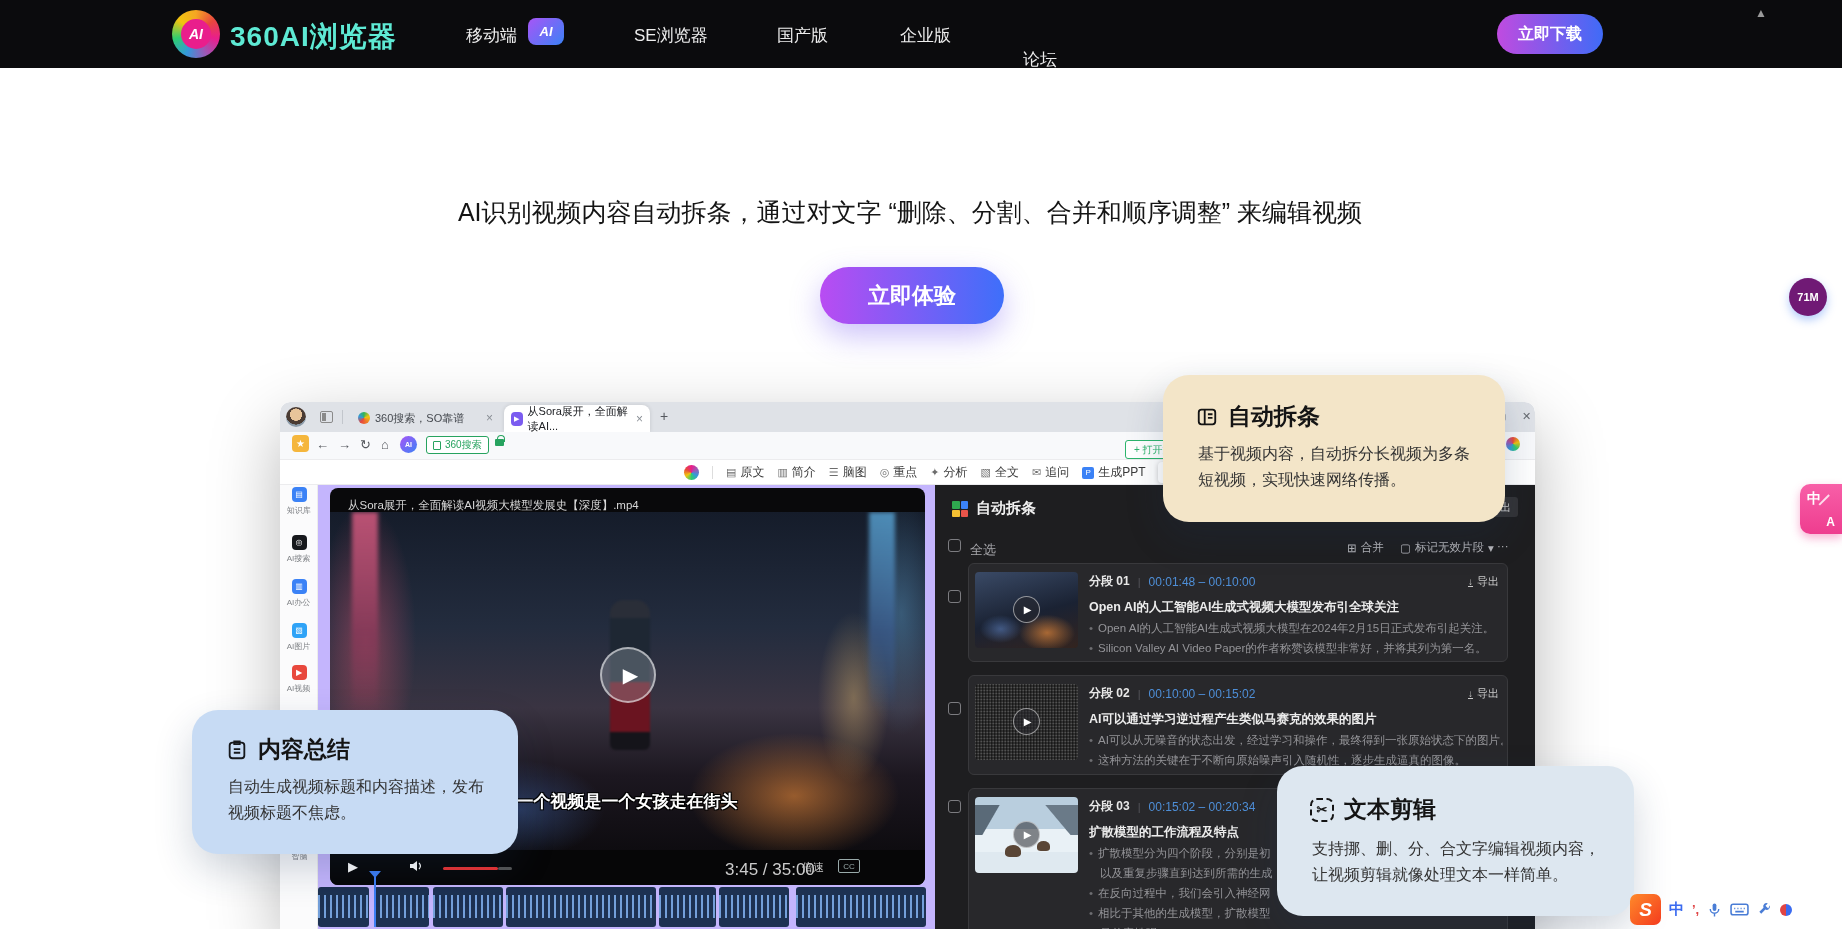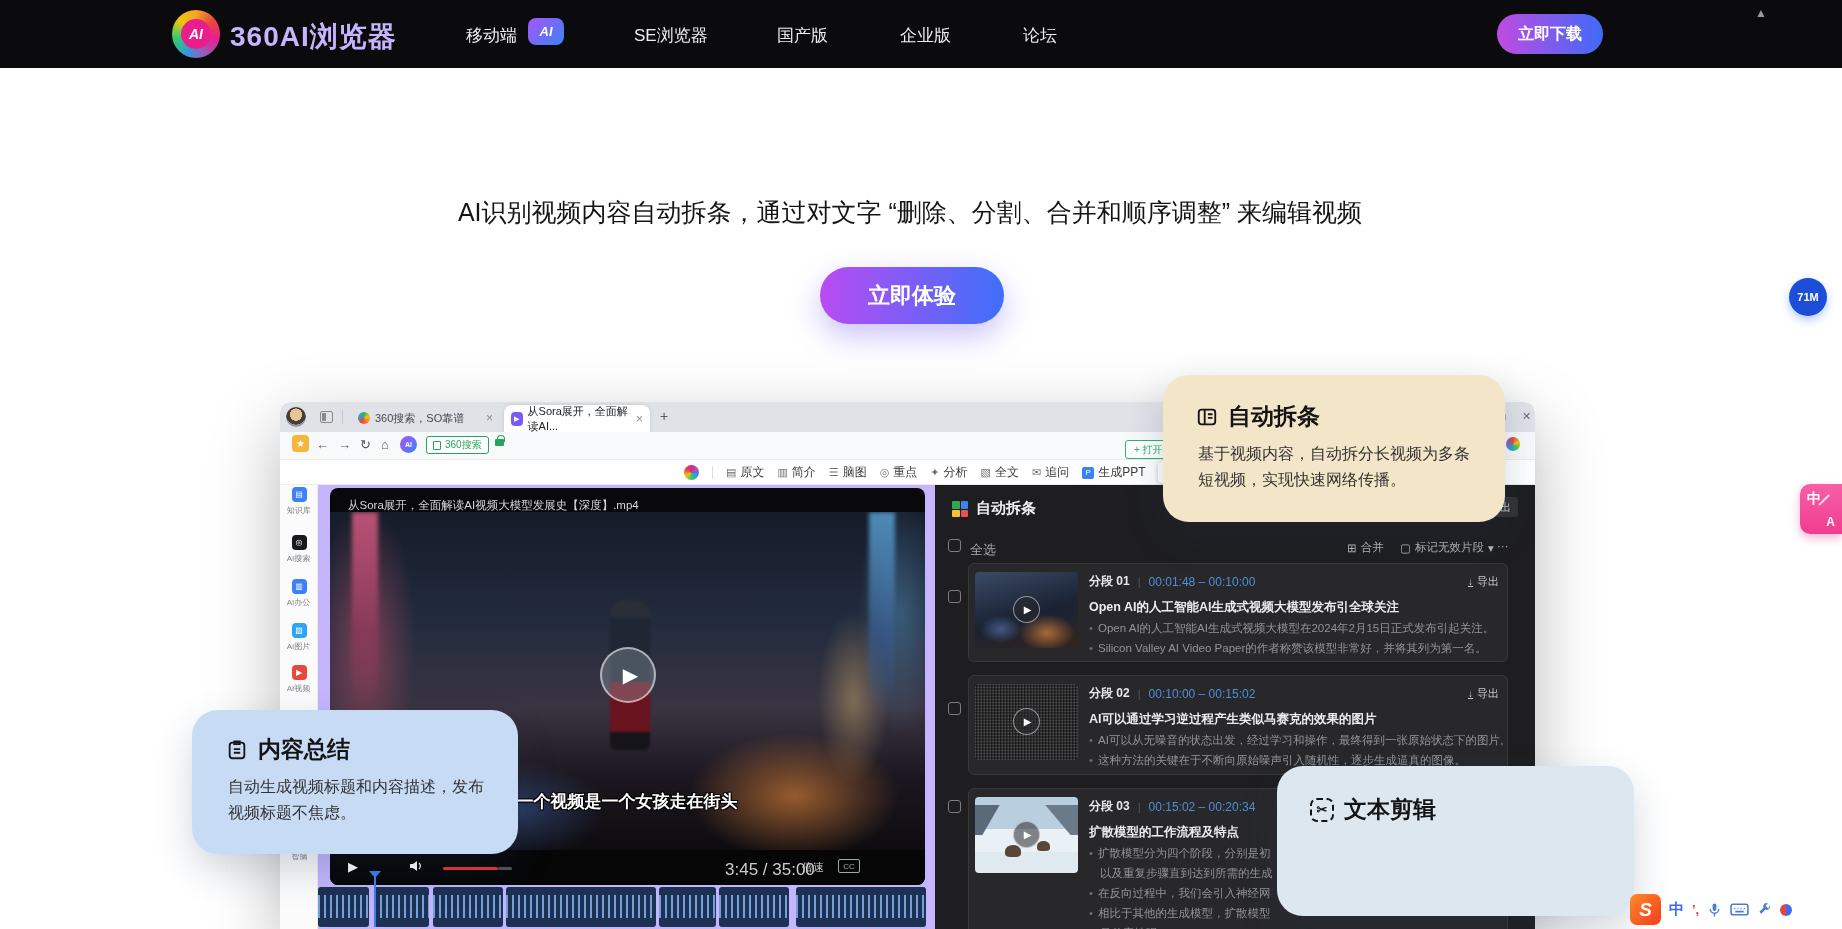--- a/index.html
+++ b/index.html
@@ -9,21 +9,21 @@
   .abs { position:absolute; }
   .flex { display:flex; align-items:center; }
 
   
   #navbar { left:0; top:0; width:1842px; height:68px; background:#0b0b0d; z-index:3; }
   #logo-circle { left:172px; top:10px; width:48px; height:48px; border-radius:50%;
     background:conic-gradient(#f5a623,#e8483d,#e91e8c,#9b59b6,#3498db,#2ecc71,#f1c40f,#f5a623); }
   #logo-circle .inner { position:absolute; left:9px; top:9px; width:30px; height:30px; border-radius:50%;
     background:#e91e8c; color:#fff; font-size:14px; font-weight:bold; font-style:italic;
     display:flex; align-items:center; justify-content:center; }
-  #logo-text { left:230px; top:18px; color:#c4b5fd; font-size:28px; font-weight:900; letter-spacing:1px; }
+  #logo-text { left:230px; top:18px; color:#5eead4; font-size:28px; font-weight:900; letter-spacing:1px; }
   .nav-item { top:24px; color:#ededed; font-size:17px; cursor:pointer; }
   #nav-ai-badge { left:528px; top:18px; width:36px; height:27px; border-radius:8px;
     background:linear-gradient(135deg,#a855f7,#3b82f6); color:#fff; font-weight:bold; font-style:italic;
     font-size:13px; display:flex; align-items:center; justify-content:center; }
   #download-btn { left:1497px; top:14px; width:106px; height:40px; border-radius:20px; border:none;
     background:linear-gradient(90deg,#c04be0,#3f6bf7); color:#fff; font-size:16px; font-weight:bold; cursor:pointer; }
   #scroll-top { left:1755px; top:6px; color:#9a9a9a; font-size:12px; cursor:pointer; z-index:9; }
 
   
   #hero-title { left:0; top:98px; width:1820px; text-align:center; font-size:46px; font-weight:900; color:#0a0a0a; }
@@ -169,21 +169,21 @@
   #co-split { left:1163px; top:375px; width:342px; height:147px; background:#f3e5c8; }
   #co-sum   { left:192px;  top:710px; width:326px; height:144px; background:#c7dbf4; }
   #co-text  { left:1277px; top:766px; width:357px; height:150px; background:#dde7f0; }
   .co-head { position:absolute; display:flex; align-items:center; gap:10px; font-size:23px; font-weight:900; color:#141414; }
   .co-desc { position:absolute; font-size:16px; color:#333; line-height:26px; }
   .co-icon { width:22px; height:22px; }
   .scissor-box { width:24px; height:24px; border:2px dashed #141414; border-radius:7px;
     display:flex; align-items:center; justify-content:center; font-size:13px; color:#141414; }
 
   
-  #badge-71m { left:1789px; top:278px; width:38px; height:38px; border-radius:50%; background:#1d4ed8;
+  #badge-71m { left:1789px; top:278px; width:38px; height:38px; border-radius:50%; background:#701a75;
     color:#fff; font-size:11px; font-weight:bold; display:flex; align-items:center; justify-content:center;
     box-shadow:0 4px 10px rgba(62,125,246,.4); z-index:6; }
   #translate-widget { left:1800px; top:484px; width:42px; height:50px; border-radius:10px 0 0 10px;
     background:linear-gradient(180deg,#f85fa8,#ee3d8f); color:#fff; z-index:6; cursor:pointer;
     box-shadow:0 4px 10px rgba(238,61,143,.4); }
   #translate-widget .zh { position:absolute; left:7px; top:6px; font-size:14px; font-weight:bold; }
   #translate-widget .en { position:absolute; right:7px; bottom:5px; font-size:12px; font-weight:bold; }
   #translate-widget .slash { position:absolute; left:17px; top:15px; width:14px; height:1.5px; background:rgba(255,255,255,.8); transform:rotate(-45deg); }
   #sogou { left:1630px; top:890px; height:39px; z-index:6; display:flex; align-items:center; gap:8px; }
   #sogou-logo { width:31px; height:31px; border-radius:7px; background:linear-gradient(135deg,#ff8a2a,#f43b1e);
@@ -201,21 +201,21 @@
     <div id="logo-circle" class="abs">
       <div class="inner">AI</div>
     </div>
     <div id="logo-text" class="abs">360AI浏览器</div>
 
     <div class="abs nav-item" style="left:466px;">移动端</div>
     <div id="nav-ai-badge" class="abs">AI</div>
     <div class="abs nav-item" style="left:634px;">SE浏览器</div>
     <div class="abs nav-item" style="left:777px;">国产版</div>
     <div class="abs nav-item" style="left:900px;">企业版</div>
-    <div class="abs nav-item" style="left:1023px;">论坛</div>
+    <div class="abs nav-item" style="left:1023px;margin-top:24px;">论坛</div>
     <button id="download-btn" class="abs">立即下载</button>
   </div>
   <div id="scroll-top" class="abs">▲</div>
 
   <div id="hero-subtitle" class="abs">AI识别视频内容自动拆条，通过对文字 “删除、分割、合并和顺序调整” 来编辑视频</div>
   <button id="cta-btn" class="abs">立即体验</button>
 
   <div id="bwindow" class="abs">
 
     <div id="tabstrip" class="abs">
@@ -479,20 +479,21 @@
       <span>内容总结</span>
     </div>
     <div class="co-desc" style="left:36px; top:64px; width:270px;">自动生成视频标题和内容描述，发布视频标题不焦虑。</div>
   </div>
 
   <div id="co-text" class="abs callout">
     <div class="co-head" style="left:33px; top:28px;">
       <span class="scissor-box">✂</span>
       <span>文本剪辑</span>
     </div>
+    <div class="co-desc" style="left:35px; top:70px; width:300px;">支持挪、删、分、合文字编辑视频内容，让视频剪辑就像处理文本一样简单。</div>
   </div>
 
   <div id="badge-71m" class="abs">71M</div>
   <div id="translate-widget" class="abs">
     <span class="zh">中</span>
     <span class="slash"></span>
     <span class="en">A</span>
   </div>
 
   <div id="sogou" class="abs">

